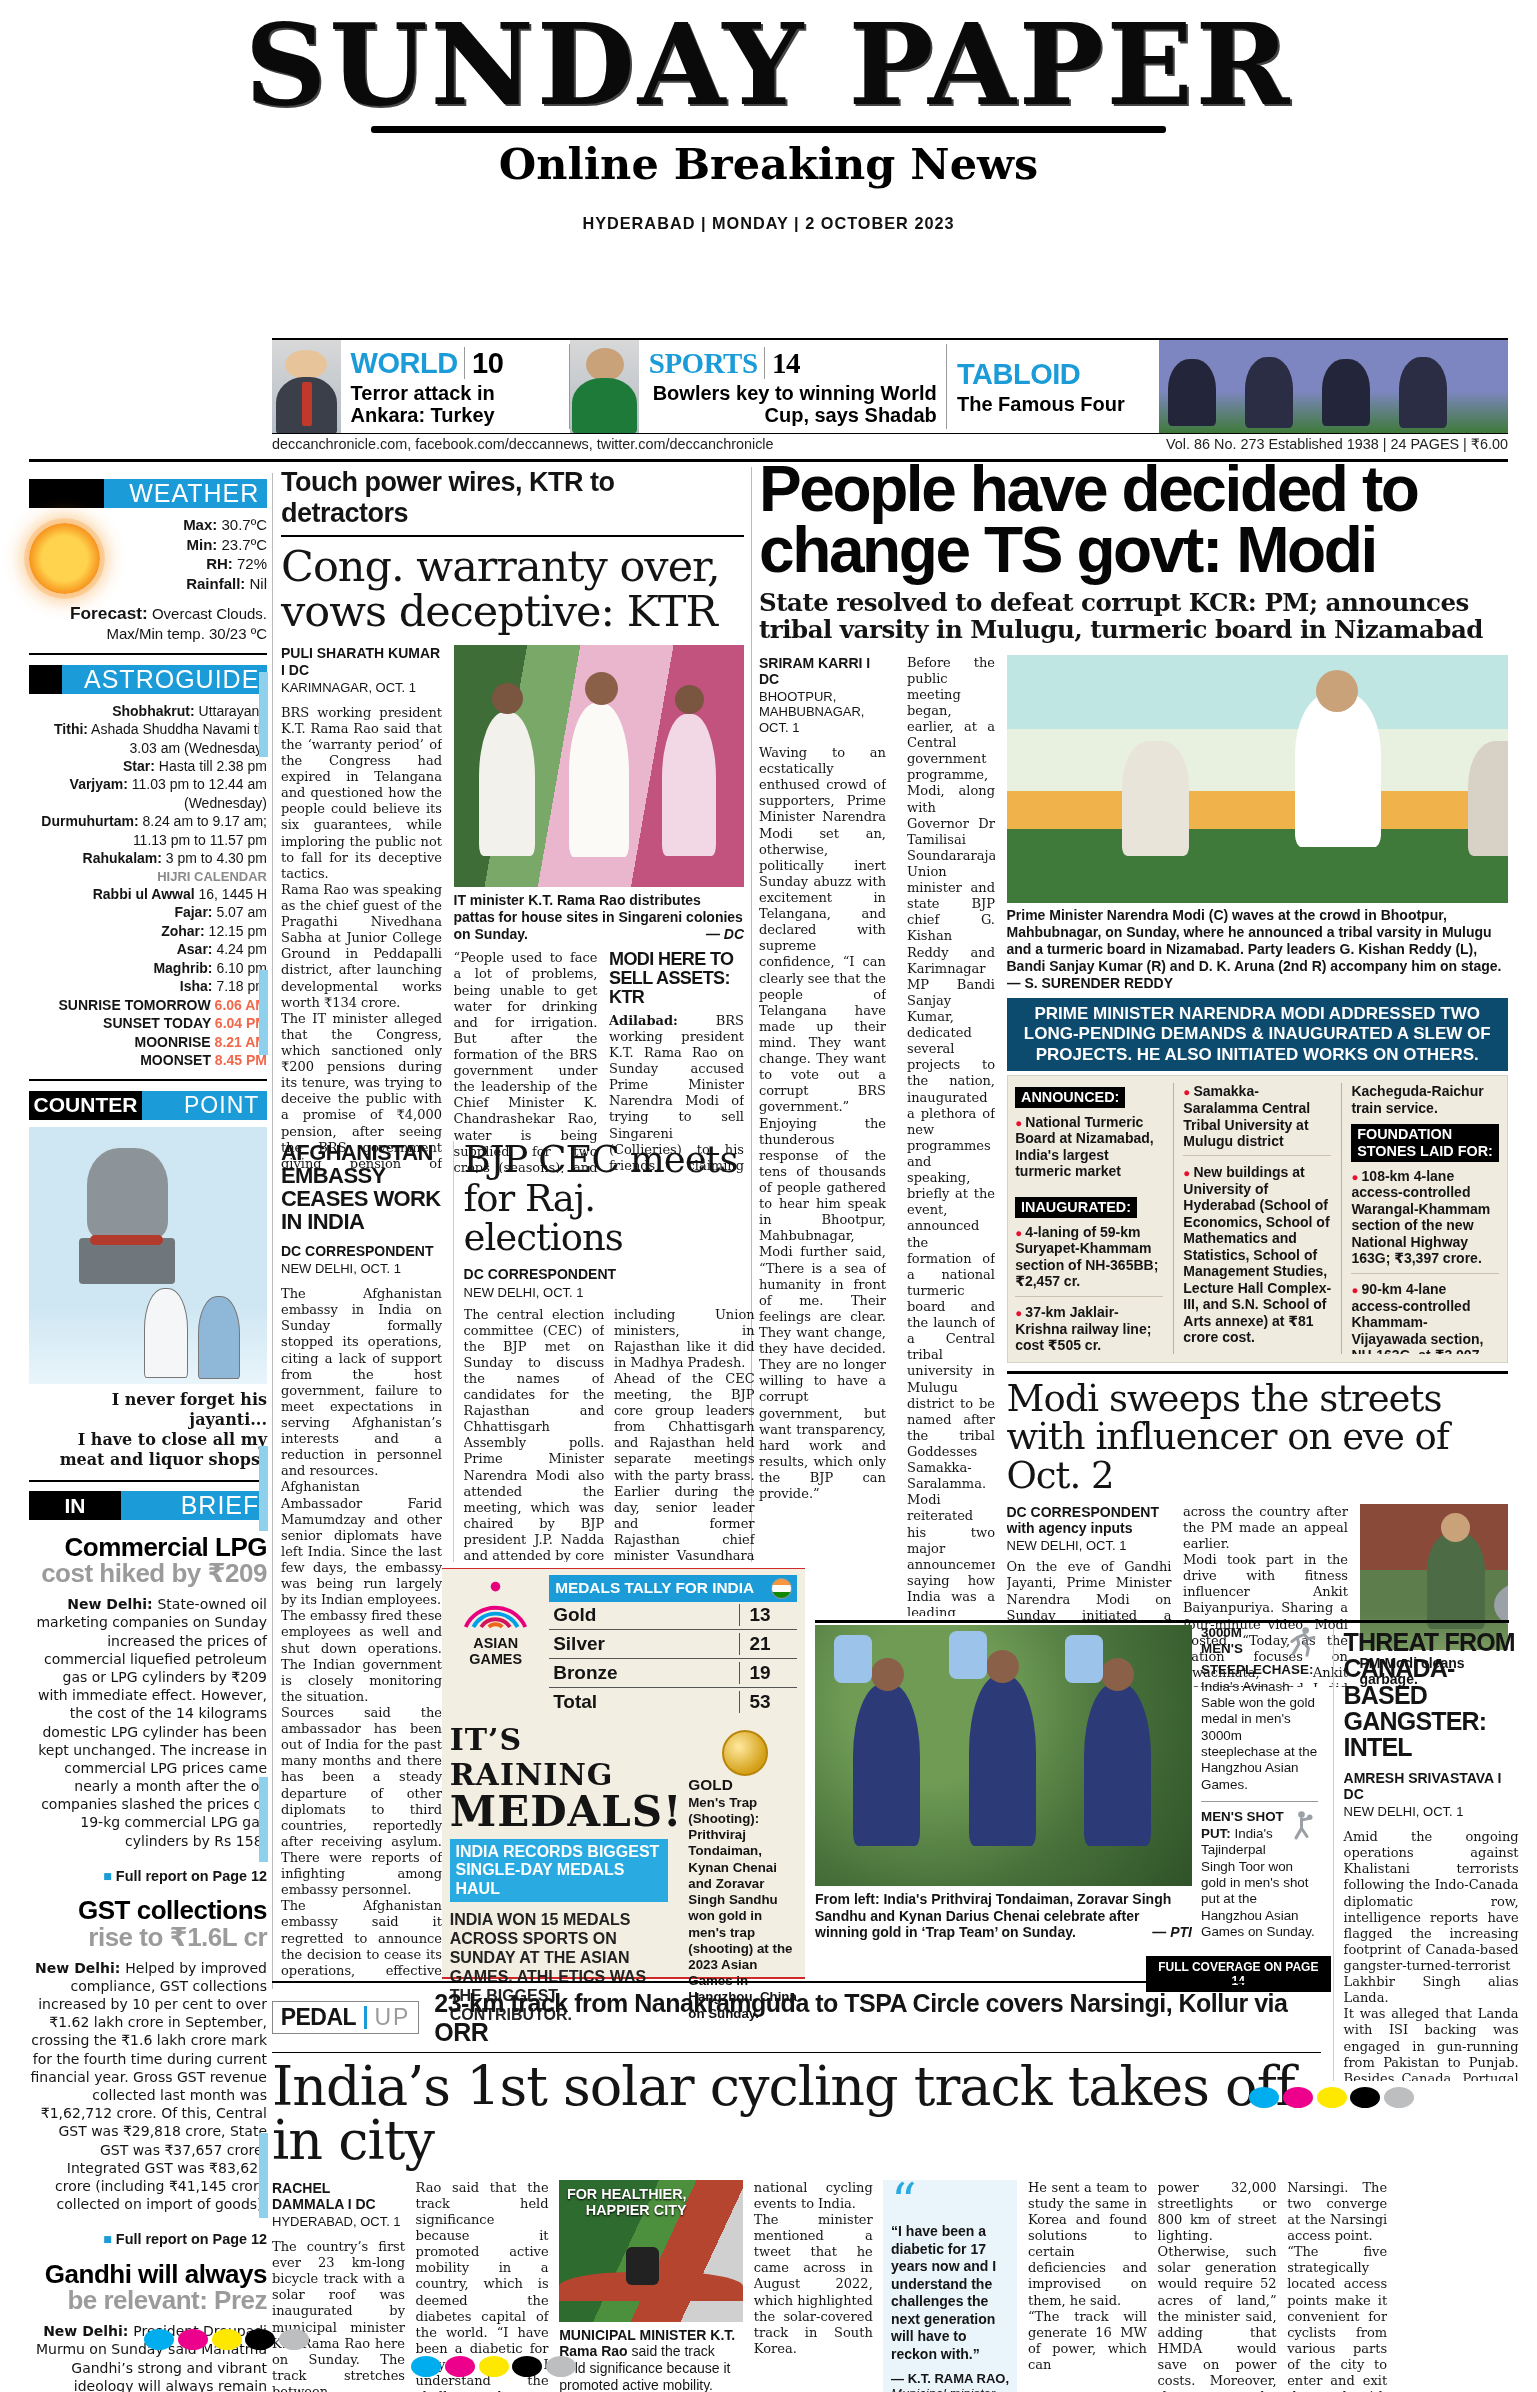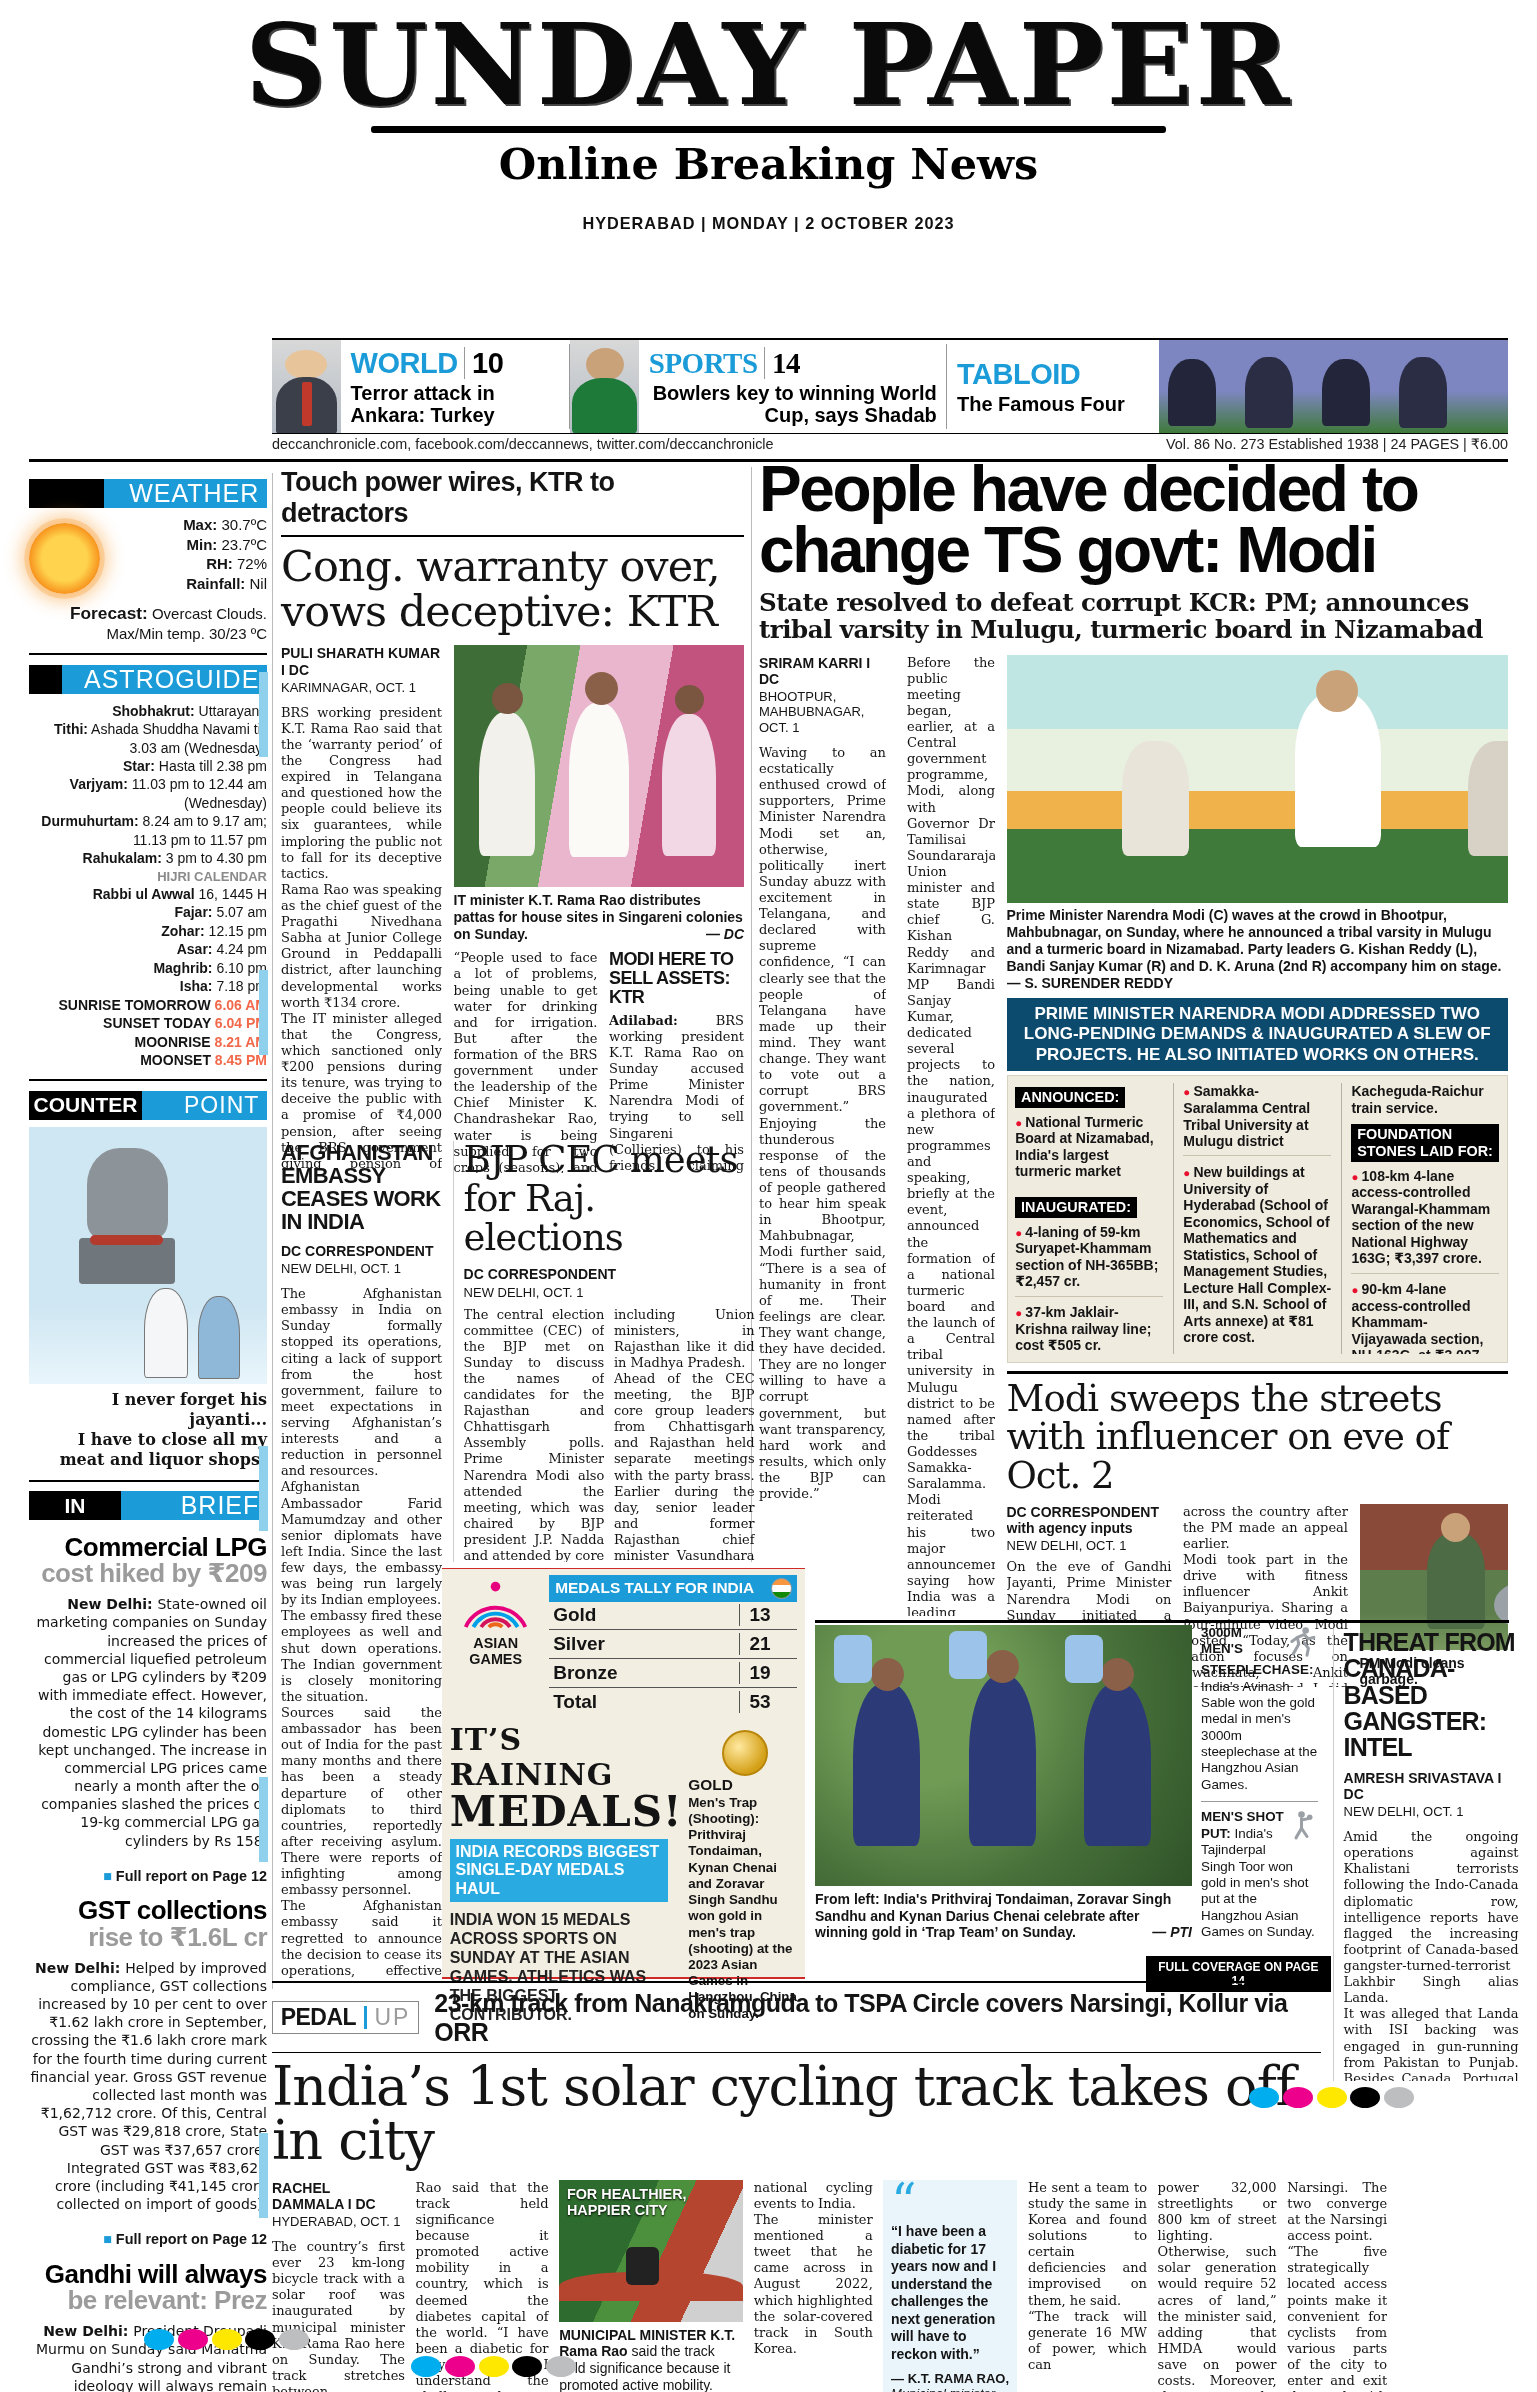--- a/index.html
+++ b/index.html
@@ -571,21 +571,21 @@
         <div class="byline">RACHEL DAMMALA I DC</div>
         <div class="place">HYDERABAD, OCT. 1</div>
         <div class="bodytext">The country’s first ever 23 km-long bicycle track with a solar roof was inaugurated by municipal minister K.T. Rama Rao here on Sunday. The track stretches between Nanakramguda, TSPA Circle, including Narsingi, and Kollur via ORR.
 The inaugural was attended by fitness enthusiasts and members of Hyderabad Cycling Revolution and Hyderabad Cyclists Group.
 Speaking on the occasion,</div>
       </div>
       <div class="cyc-c bodytext" style="width:133px;margin-top:0;">Rao said that the track held significance because it promoted active mobility in a country, which is deemed the diabetes capital of the world. “I have been a diabetic for 17 years now and I understand the challenges the next generation will have to reckon with. This track aims to put sedentary life at bay and promote active mobility.
 Rao pointed out that the government intended to build more dedicated cycling lanes in the financial district, neopolis, Gandipet and bring inter-</div>
       <div class="cyc-c" style="width:184px;">
         <div class="cyc-img">
-          <div class="lbl" style="white-space:pre-line;">FOR HEALTHIER,
+          <div class="lbl" style="white-space:pre-line;text-align:right;">FOR HEALTHIER,
 HAPPIER CITY</div>
           <div class="ph-fig" style="left:0;top:92px;width:184px;height:29px;background:#b5452f;border-radius:50% 50% 0 0/17.3px;"></div>
           <div class="ph-fig" style="left:67px;top:67px;width:33px;height:38px;background:#222;border-radius:5.8px;"></div>
         </div>
         <div class="caption"><b>MUNICIPAL MINISTER K.T. Rama Rao </b><span style="font-weight:normal;">said the track held significance because it promoted active mobility.</span></div>
       </div>
       <div class="cyc-c bodytext" style="width:119px;margin-top:0;">national cycling events to India.
 The minister mentioned a tweet that he came across in August 2022, which highlighted the solar-covered track in South Korea.</div>
       <div class="cyc-c qbox" style="width:134px;">
         <span class="qm">“</span>

